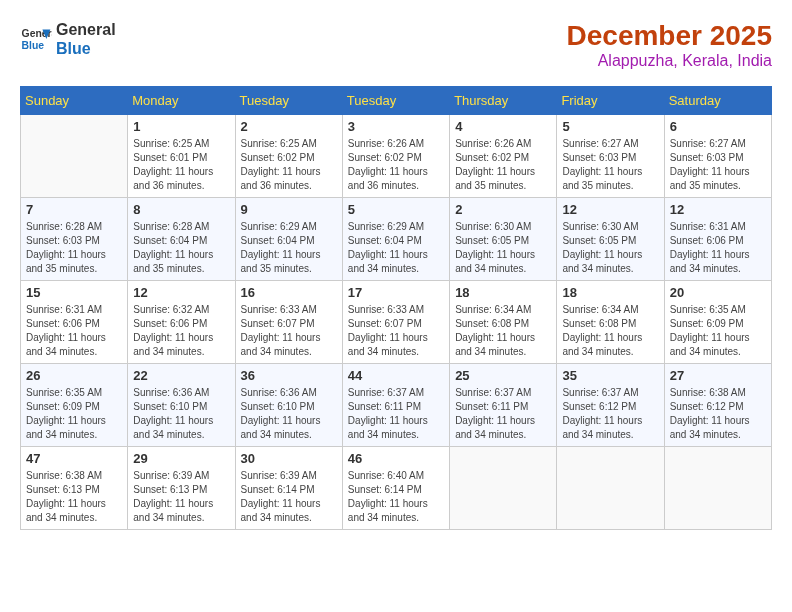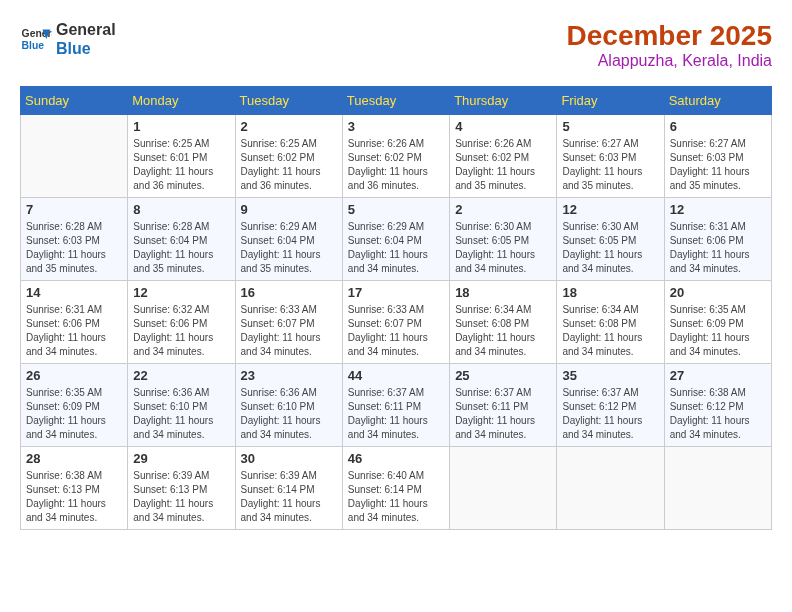--- a/index.html
+++ b/index.html
@@ -166,21 +166,21 @@
           <div class="day-number">12</div>
           <div class="day-info">Sunrise: 6:30 AM<br>Sunset: 6:05 PM<br>Daylight: 11 hours and 34 minutes.</div>
         </td>
         <td>
           <div class="day-number">12</div>
           <div class="day-info">Sunrise: 6:31 AM<br>Sunset: 6:06 PM<br>Daylight: 11 hours and 34 minutes.</div>
         </td>
       </tr>
       <tr>
         <td>
-          <div class="day-number">14</div>
+          <div class="day-number">15</div>
           <div class="day-info">Sunrise: 6:31 AM<br>Sunset: 6:06 PM<br>Daylight: 11 hours and 34 minutes.</div>
         </td>
         <td>
           <div class="day-number">12</div>
           <div class="day-info">Sunrise: 6:32 AM<br>Sunset: 6:06 PM<br>Daylight: 11 hours and 34 minutes.</div>
         </td>
         <td>
           <div class="day-number">16</div>
           <div class="day-info">Sunrise: 6:33 AM<br>Sunset: 6:07 PM<br>Daylight: 11 hours and 34 minutes.</div>
         </td>
@@ -204,21 +204,21 @@
       <tr>
         <td>
           <div class="day-number">26</div>
           <div class="day-info">Sunrise: 6:35 AM<br>Sunset: 6:09 PM<br>Daylight: 11 hours and 34 minutes.</div>
         </td>
         <td>
           <div class="day-number">22</div>
           <div class="day-info">Sunrise: 6:36 AM<br>Sunset: 6:10 PM<br>Daylight: 11 hours and 34 minutes.</div>
         </td>
         <td>
-          <div class="day-number">23</div>
+          <div class="day-number">36</div>
           <div class="day-info">Sunrise: 6:36 AM<br>Sunset: 6:10 PM<br>Daylight: 11 hours and 34 minutes.</div>
         </td>
         <td>
           <div class="day-number">44</div>
           <div class="day-info">Sunrise: 6:37 AM<br>Sunset: 6:11 PM<br>Daylight: 11 hours and 34 minutes.</div>
         </td>
         <td>
           <div class="day-number">25</div>
           <div class="day-info">Sunrise: 6:37 AM<br>Sunset: 6:11 PM<br>Daylight: 11 hours and 34 minutes.</div>
         </td>
@@ -226,21 +226,21 @@
           <div class="day-number">35</div>
           <div class="day-info">Sunrise: 6:37 AM<br>Sunset: 6:12 PM<br>Daylight: 11 hours and 34 minutes.</div>
         </td>
         <td>
           <div class="day-number">27</div>
           <div class="day-info">Sunrise: 6:38 AM<br>Sunset: 6:12 PM<br>Daylight: 11 hours and 34 minutes.</div>
         </td>
       </tr>
       <tr>
         <td>
-          <div class="day-number">28</div>
+          <div class="day-number">47</div>
           <div class="day-info">Sunrise: 6:38 AM<br>Sunset: 6:13 PM<br>Daylight: 11 hours and 34 minutes.</div>
         </td>
         <td>
           <div class="day-number">29</div>
           <div class="day-info">Sunrise: 6:39 AM<br>Sunset: 6:13 PM<br>Daylight: 11 hours and 34 minutes.</div>
         </td>
         <td>
           <div class="day-number">30</div>
           <div class="day-info">Sunrise: 6:39 AM<br>Sunset: 6:14 PM<br>Daylight: 11 hours and 34 minutes.</div>
         </td>

